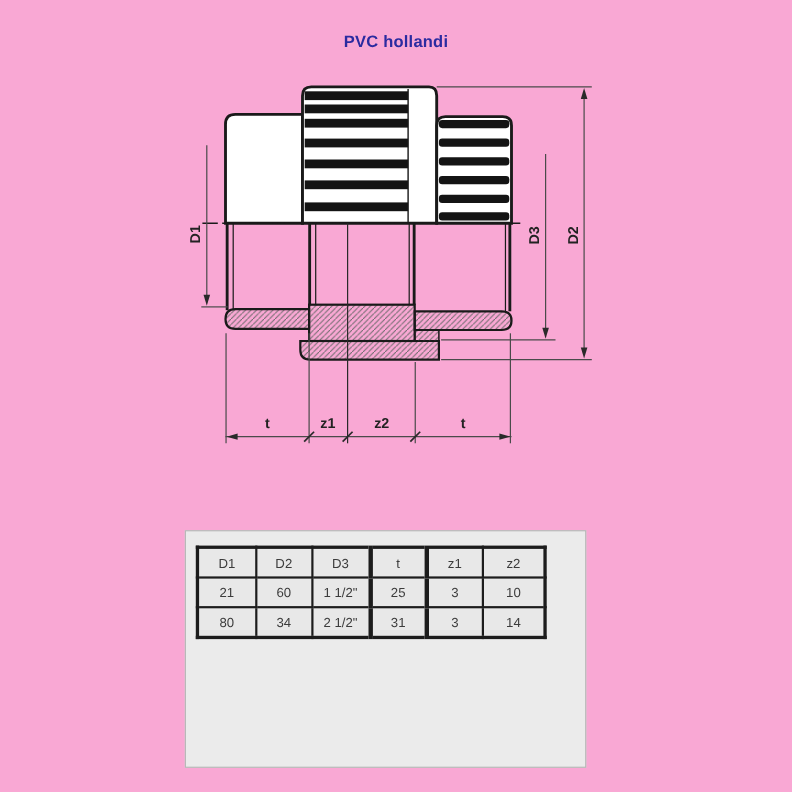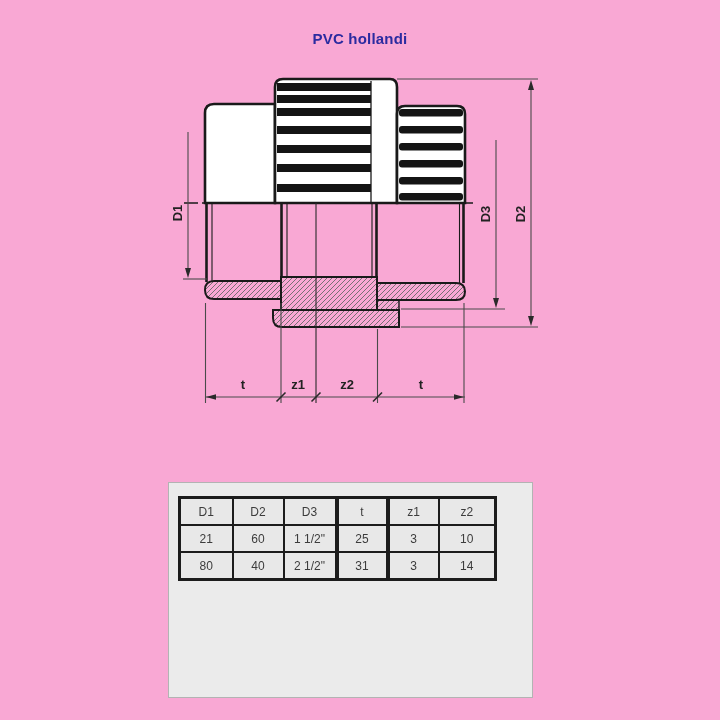--- a/index.html
+++ b/index.html
@@ -149,21 +149,21 @@
       <tr>
         <td>21</td>
         <td>60</td>
         <td>1 1/2"</td>
         <td class="zsep">25</td>
         <td class="zsep">3</td>
         <td>10</td>
       </tr>
       <tr>
         <td>80</td>
-        <td>40</td>
+        <td>34</td>
         <td>2 1/2"</td>
         <td class="zsep">31</td>
         <td class="zsep">3</td>
         <td>14</td>
       </tr>
     </tbody>
       </table>
   </div>
 
 </div>

